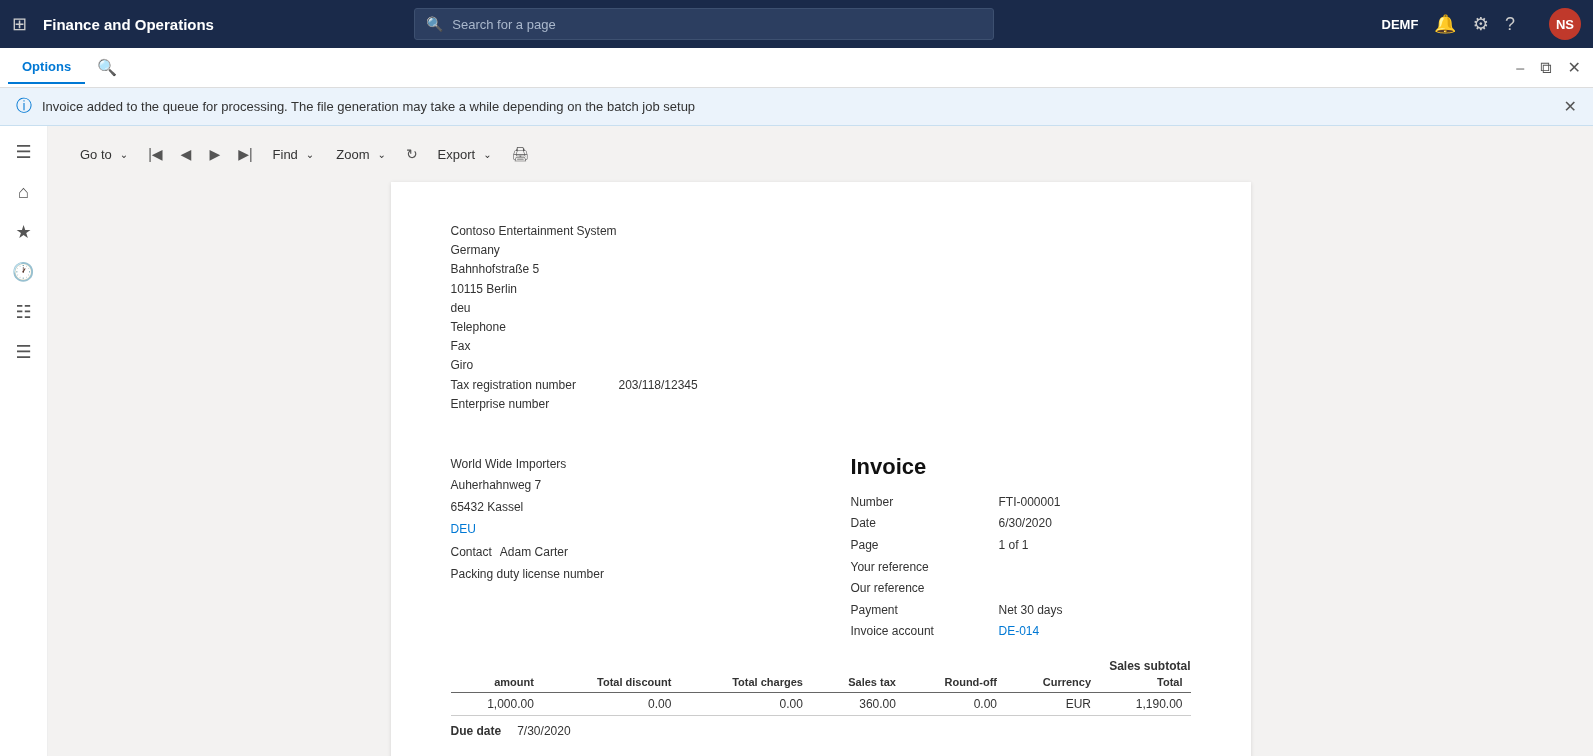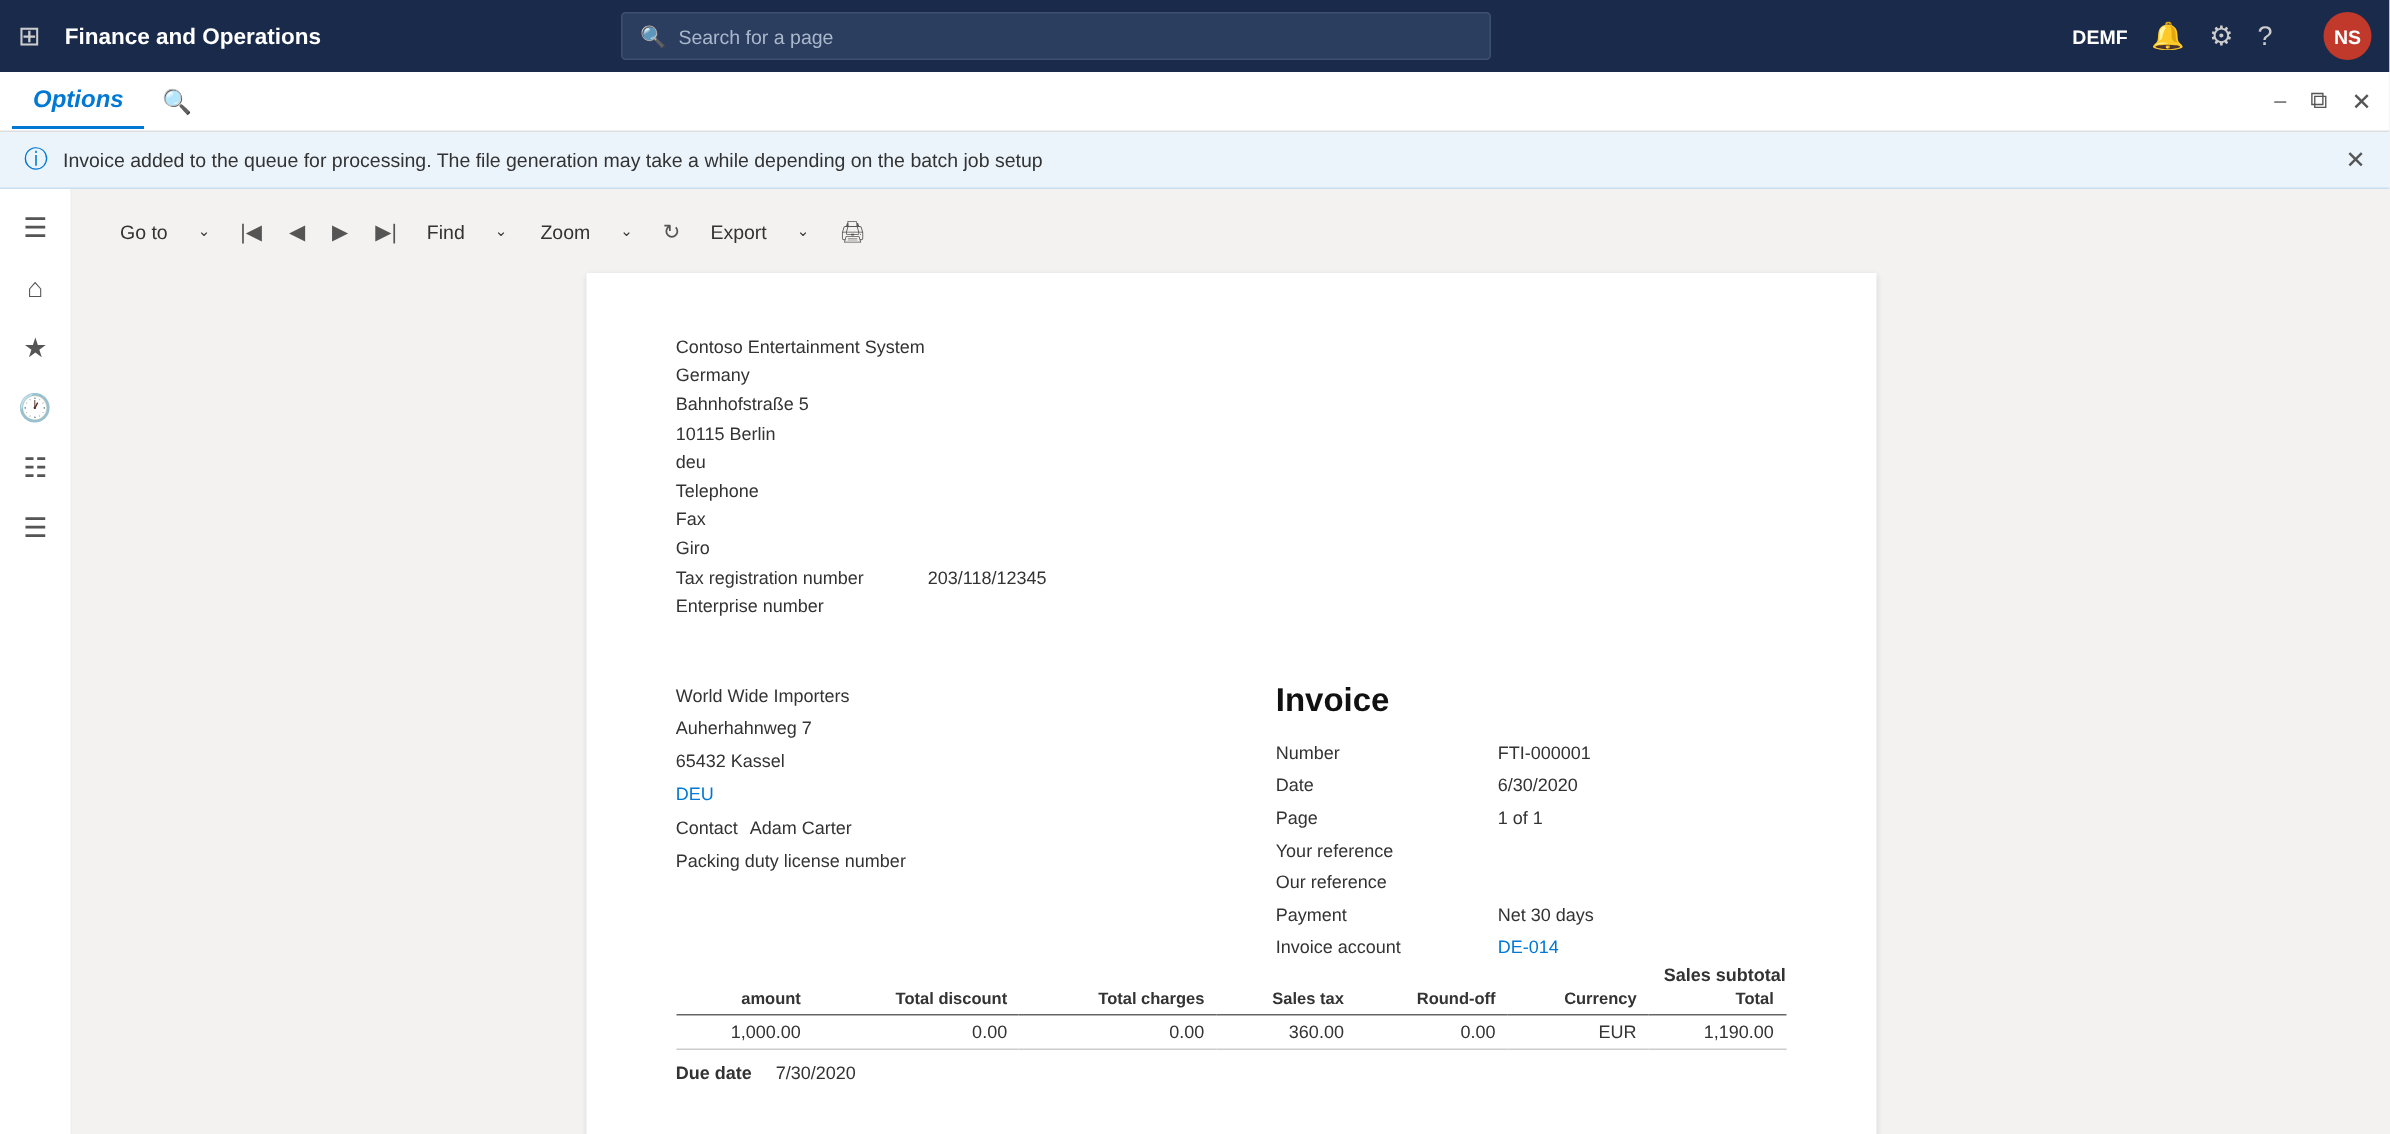--- a/index.html
+++ b/index.html
@@ -80,25 +80,24 @@
       background: #fff;
       border-bottom: 1px solid #ddd;
       display: flex;
       align-items: center;
       padding: 0 8px;
       height: 40px;
       gap: 4px;
     }
     .tab {
       padding: 8px 14px;
-      font-size: 16px;
+      font-size: 13px;
       cursor: pointer;
       border-bottom: 2px solid transparent;
       color: #333;
-      font-style: italic;
     }
     .tab.active {
       border-bottom: 2px solid #0078d4;
       color: #0078d4;
       font-weight: 600;
     }
     .tab-search-icon {
       color: #555;
       font-size: 16px;
       cursor: pointer;
@@ -167,21 +166,21 @@
 
     
     .viewer-toolbar {
       display: flex;
       align-items: center;
       gap: 6px;
       margin-bottom: 16px;
       background: transparent;
     }
     .toolbar-btn {
-      display: flex; align-items: center; gap: 20px;
+      display: flex; align-items: center; gap: 8px;
       padding: 4px 8px;
       font-size: 13px; color: #333; cursor: pointer;
       border: none; background: transparent;
       border-radius: 2px;
     }
     .toolbar-btn .chevron { font-size: 10px; }
     .toolbar-nav-btn {
       padding: 4px 6px; font-size: 14px; color: #555; cursor: pointer;
       border: none; background: transparent; border-radius: 2px;
     }
@@ -245,21 +244,21 @@
     .line-table th.right, .line-table td.right { text-align: right; }
     .line-table tbody tr {
       border-bottom: 1px solid #ccc;
     }
     .line-table td {
       padding: 6px 8px 6px 0;
       color: #333;
     }
 
     
-    .totals-section { }
+    .totals-section { margin-top: 16px; }
     .totals-table {
       width: 100%;
       border-collapse: collapse;
       font-size: 12px;
     }
     .totals-table thead tr {
       border-bottom: 1px solid #666;
     }
     .totals-table th {
       text-align: right;

